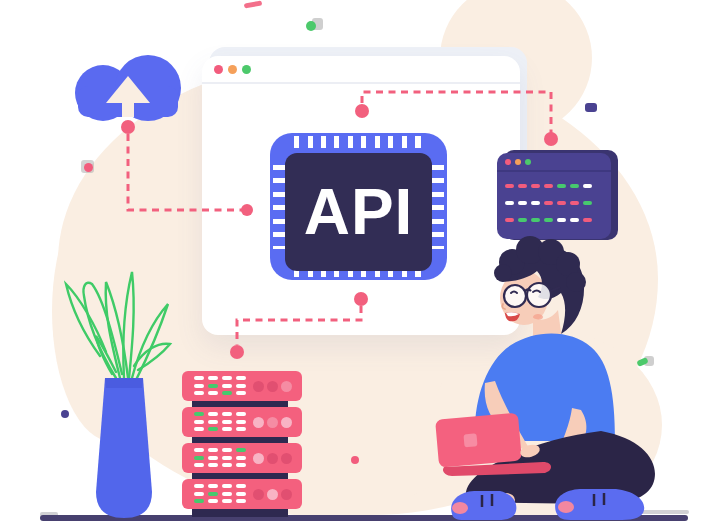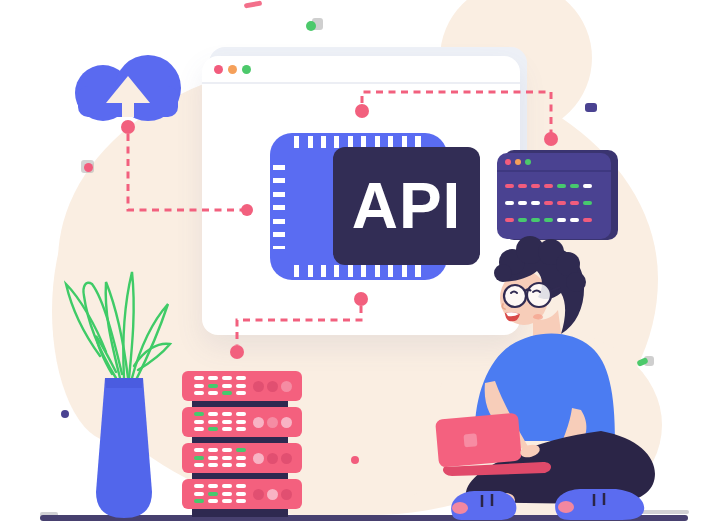--- a/index.html
+++ b/index.html
@@ -29,22 +29,22 @@
   .window{left:202px;top:56px;width:318px;height:279px;border-radius:16px;background:#fff;
           box-shadow:0 12px 28px rgba(90,100,150,.10);}
   .win-head{position:absolute;left:0;top:0;width:100%;height:28px;border-bottom:2px solid #ECEEF4;
             display:flex;align-items:center;padding-left:12px;box-sizing:border-box;gap:5px;}
   .tdot{width:9px;height:9px;border-radius:50%;}
   
   .chip{left:270px;top:133px;width:177px;height:147px;border-radius:22px;background:#5A6CF2;}
   .pins{position:absolute;}
   .pins-h{height:12px;background:repeating-linear-gradient(90deg,#fff 0 5px,rgba(0,0,0,0) 5px 13.5px);}
   .pins-v{width:12px;background:repeating-linear-gradient(180deg,#fff 0 5px,rgba(0,0,0,0) 5px 13.5px);}
-  .chip-inner{position:absolute;left:15px;top:14px;width:147px;height:118px;border-radius:12px;
-              background:#322D55;display:flex;align-items:center;justify-content:center;margin-left:48px;}
+  .chip-inner{position:absolute;left:15px;top:20px;width:147px;height:118px;border-radius:12px;
+              background:#322D55;display:flex;align-items:center;justify-content:center;}
   .chip-label{color:#fff;font-size:64px;font-weight:700;letter-spacing:1px;line-height:1;}
   
   .code-shadow{left:504px;top:150px;width:114px;height:90px;border-radius:10px;background:#3A3470;}
   .code-win{left:497px;top:153px;width:114px;height:86px;border-radius:10px;background:#4A4291;}
   .code-head{position:absolute;left:0;top:0;width:100%;height:19px;border-bottom:2px solid #3E3880;
              display:flex;align-items:center;padding-left:8px;box-sizing:border-box;gap:4px;}
   .cdot{width:6px;height:6px;border-radius:50%;}
   .code-row{position:absolute;left:8px;display:flex;gap:4px;}
   .dash{width:9px;height:4px;border-radius:2px;display:inline-block;}
   .dash.pink{background:#F25C7D}.dash.green{background:#47C96E}.dash.white{background:#FFFFFF}

